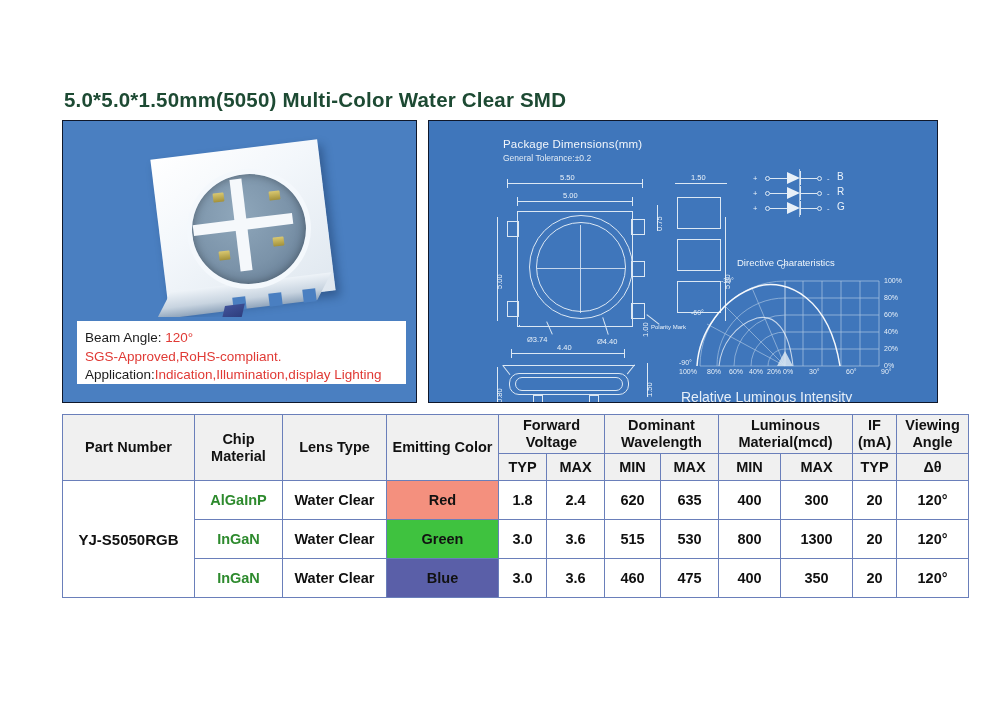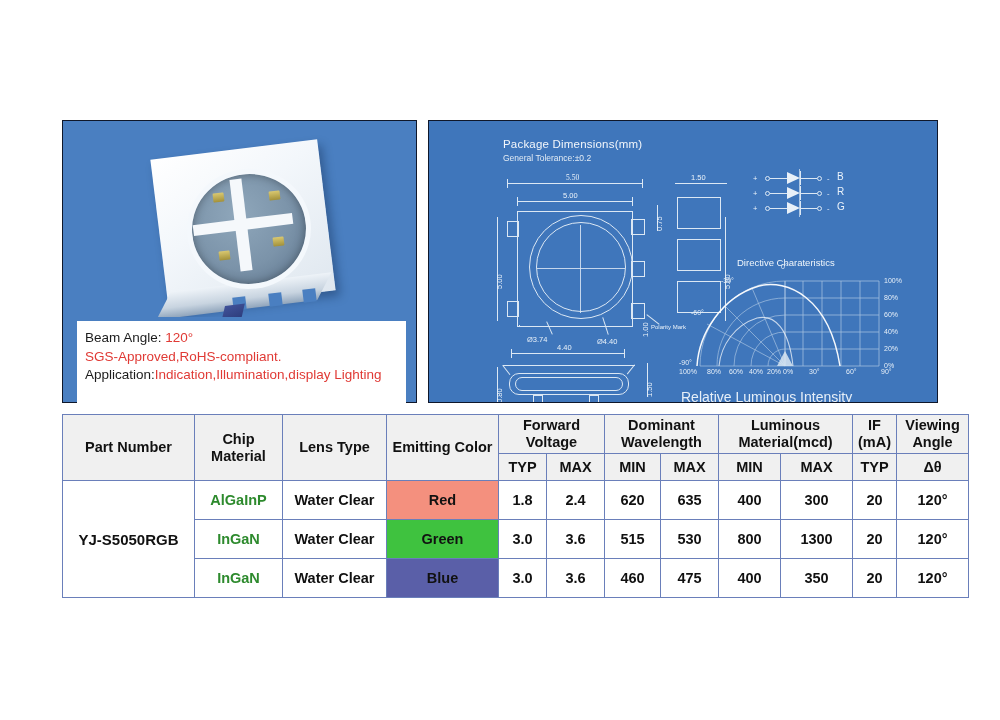--- a/index.html
+++ b/index.html
@@ -138,21 +138,21 @@
 
   
   .photo-caption {
     position: absolute;
     left: 14px;
     top: 200px;
     right: 10px;
     background: #ffffff;
     padding: 8px 6px 8px 8px;
     box-sizing: border-box;
-    height: 94px;
+    height: 63px;
   }
   .cap-line {
     font-size: 13.5px;
     line-height: 18.5px;
     color: #1c1c1c;
     white-space: nowrap;
     font-weight: normal;
   }
   .cap-red { color: #e03a35; }
   .cap-label { color: #1c1c1c; }
@@ -243,20 +243,21 @@
   td.c-color { color: #111111; }
   .bg-red   { background: #f4907e !important; }
   .bg-green { background: #3fc23f !important; }
   .bg-blue  { background: #5a5fa8 !important; }
 </style>
 </head>
 <body>
 
 <div class="sheet">
 
+  <div class="title">5.0*5.0*1.50mm(5050) Multi-Color Water Clear SMD</div>
 
   <div class="panel panel-photo">
     <div class="photo-stage">
       <div class="led-body"></div>
       <div class="led-base"></div>
       <div class="led-cavity"></div>
       <div class="pad p-v"></div>
       <div class="pad p-h"></div>
       <div class="die d1"></div>
       <div class="die d2"></div>
@@ -280,21 +281,21 @@
   </div>
 
   <div class="panel panel-draw">
 
     <div class="draw-title">Package Dimensions(mm)</div>
     <div class="draw-sub">General Tolerance:±0.2</div>
 
     <div class="dl" style="left:78px; top:62px; width:136px; height:1px;"></div>
     <div class="dl" style="left:78px; top:58px; width:1px; height:9px;"></div>
     <div class="dl" style="left:213px; top:58px; width:1px; height:9px;"></div>
-    <div class="dlabel" style="left:137px; top:52px;font-family:Liberation Serif, serif;">5.50</div>
+    <div class="dlabel" style="left:131px; top:52px;">5.50</div>
 
     <div class="dl" style="left:88px; top:80px; width:116px; height:1px;"></div>
     <div class="dl" style="left:88px; top:76px; width:1px; height:9px;"></div>
     <div class="dl" style="left:203px; top:76px; width:1px; height:9px;"></div>
     <div class="dlabel" style="left:134px; top:70px;">5.00</div>
 
     <div class="drect" style="left:88px; top:90px; width:116px; height:116px;"></div>
 
     <div class="drect" style="left:78px; top:100px; width:12px; height:16px;"></div>
     <div class="drect" style="left:78px; top:180px; width:12px; height:16px;"></div>

